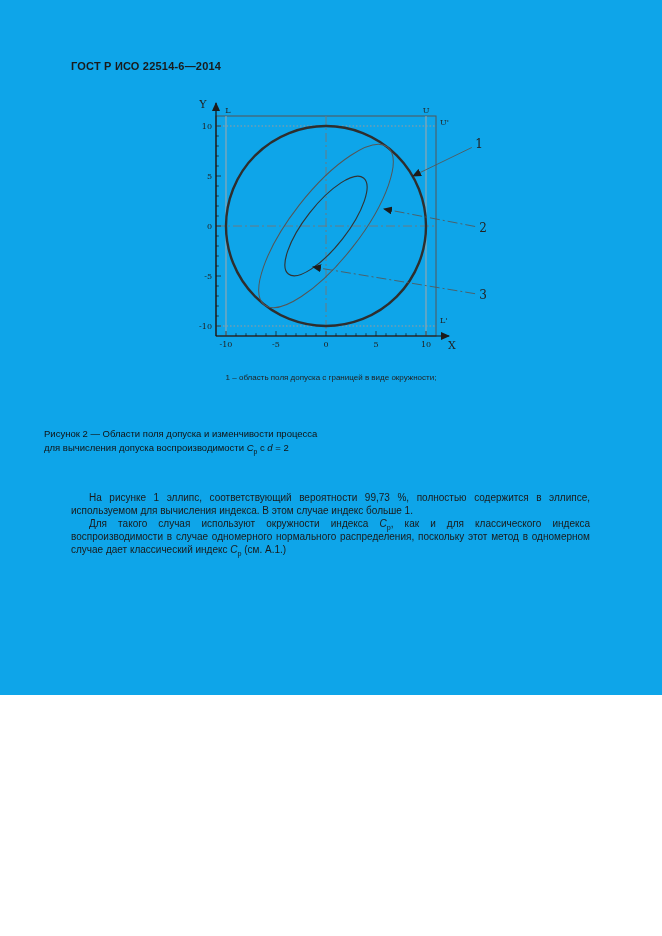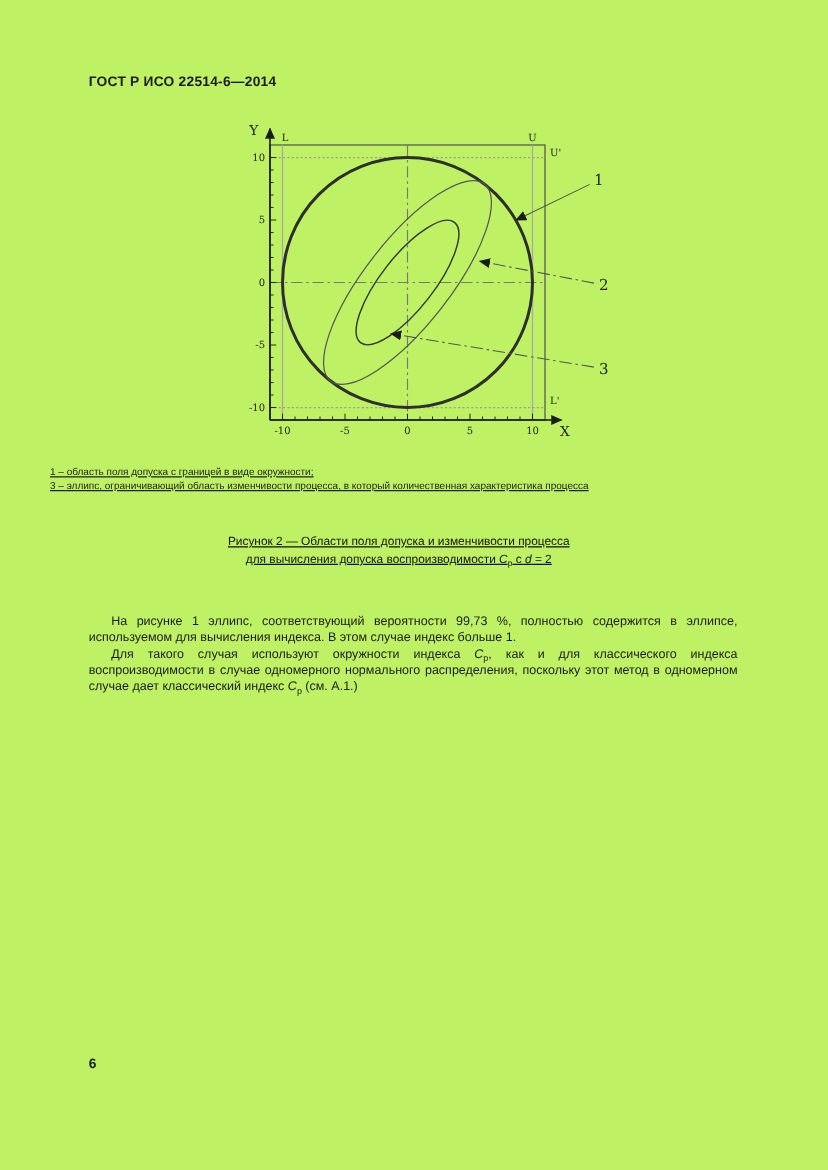--- a/index.html
+++ b/index.html
@@ -1,23 +1,23 @@
 <!DOCTYPE html>
 <html><head>
 <meta charset="utf-8">
 <style>
   html,body{margin:0;padding:0;background:#ffffff;}
-  .page{position:relative;width:662px;height:936px;background:#bef264;overflow:hidden;
+  .page{position:relative;width:662px;height:695px;background:#0ea5e9;overflow:hidden;
         font-family:"Liberation Sans",sans-serif;color:#1a1a1a;}
   .header{position:absolute;left:71px;top:60px;font-size:11px;font-weight:bold;letter-spacing:.2px;}
   #fig-svg{position:absolute;left:178px;top:88px;}
-  .legend{position:absolute;left:40px;top:372px;width:582px;text-align:left;
-          font-size:8px;line-height:11px;color:#222;text-decoration:underline;}
-  .caption{position:absolute;left:28px;top:427px;width:582px;text-align:center;
-           font-size:9.5px;line-height:14px;color:#111;text-decoration:underline;}
+  .legend{position:absolute;left:40px;top:372px;width:582px;text-align:center;
+          font-size:8px;line-height:11px;color:#222;}
+  .caption{position:absolute;left:44px;top:427px;width:582px;
+           font-size:9.5px;line-height:14px;color:#111;}
   .body{position:absolute;left:71px;top:467px;width:519px;font-size:10px;line-height:13px;
         text-align:justify;margin-top:24px;}
   .body p{margin:0;text-indent:18px;}
   .pagenum{position:absolute;left:71px;top:845px;font-size:11px;font-weight:bold;}
   .it{font-style:italic;}
   sub{font-size:0.72em;line-height:0;}
   svg text{font-family:"DejaVu Serif",serif;fill:#222;}
 </style>
 </head>
 <body>
@@ -105,21 +105,20 @@
       <line x1="293.8014871424304" y1="59.490188052154956" x2="235" y2="88" stroke="#555" stroke-width="0.85" marker-end="url(#arr)"></line>
       <text x="301" y="60" font-size="12" text-anchor="middle">1</text>
       <line x1="297.1433829287178" y1="138.49216440046098" x2="206" y2="121" stroke="#555" stroke-width="0.85" marker-end="url(#arr)" stroke-dasharray="10,3,2,3"></line>
       <text x="305" y="144" font-size="12" text-anchor="middle">2</text>
       <line x1="297.10635307537444" y1="205.69986991829697" x2="135" y2="179" stroke="#555" stroke-width="0.85" marker-end="url(#arr)" stroke-dasharray="10,3,2,3"></line>
       <text x="305" y="211" font-size="12" text-anchor="middle">3</text>
     </svg>
 
   <div class="legend">
       <div>1 – область поля допуска с границей в виде окружности;</div>
-      <div>3 – эллипс, ограничивающий область изменчивости процесса, в который количественная характеристика процесса</div>
     </div>
 
   <div class="caption">
     <div>Рисунок 2 — Области поля допуска и изменчивости процесса</div>
     <div><span>для вычисления допуска воспроизводимости </span><span class="it">C</span><sub>p</sub><span> с </span><span class="it">d</span><span> = 2</span></div>
   </div>
 
   <div class="body">
       <p><span>На рисунке 1 эллипс, соответствующий вероятности 99,73 %, полностью содержится в эллипсе, используемом для вычисления индекса. В этом случае индекс больше 1.</span></p>
       <p><span>Для такого случая используют окружности индекса </span><span class="it">C</span><sub>p</sub><span>, как и для классического индекса воспроизводимости в случае одномерного нормального распределения, поскольку этот метод в одномерном случае дает классический индекс </span><span class="it">C</span><sub>p</sub><span> (см. А.1.)</span></p>

